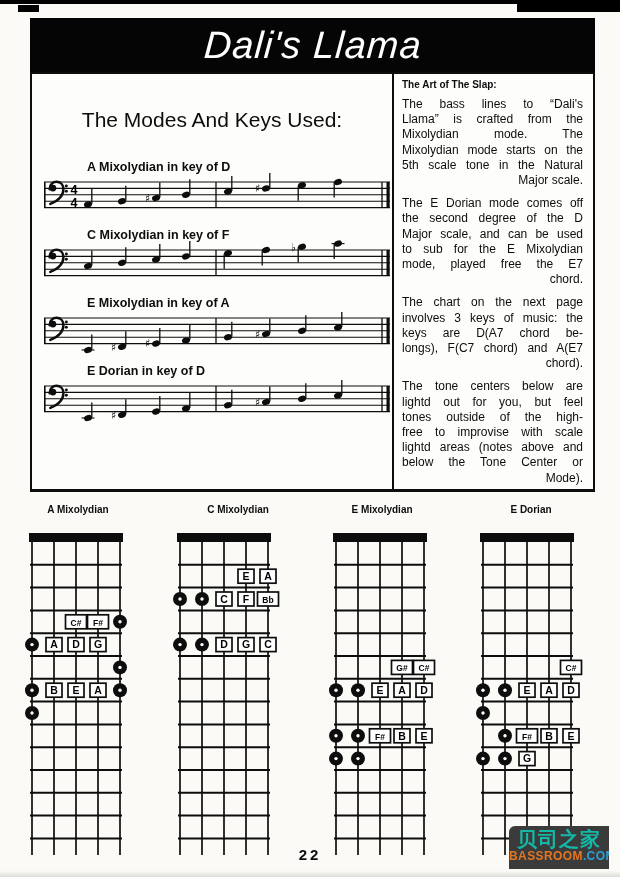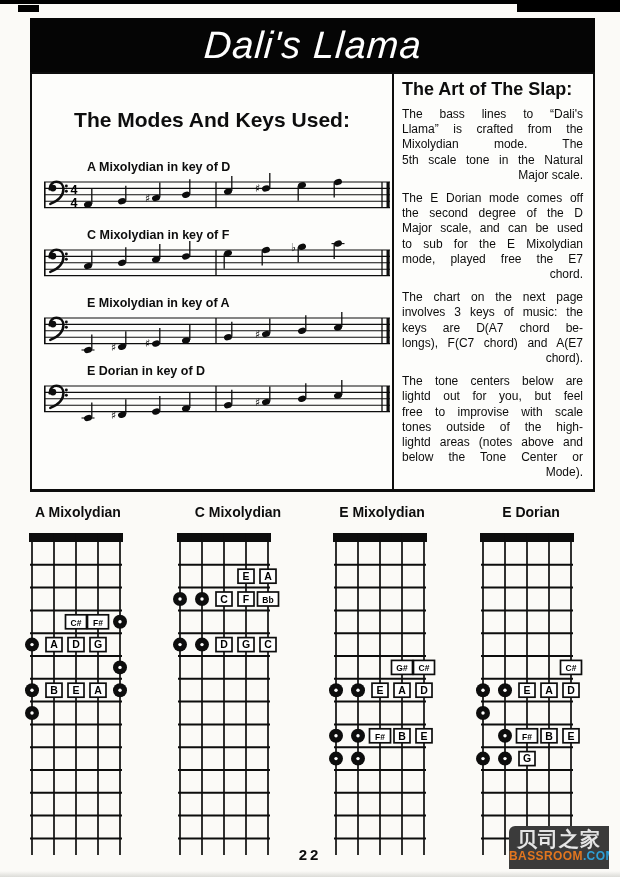--- a/index.html
+++ b/index.html
@@ -12,32 +12,32 @@
   .art-mark{left:18px;top:5px;width:21px;height:7px;background:#000;}
   .art-bottom{left:0;top:871px;width:620px;height:6px;background:linear-gradient(#fbfaf7,#dcdcd8);}
   
   .title-bar{left:30px;top:18px;width:565px;height:54px;background:#050505;display:flex;align-items:center;justify-content:center;}
   .title-bar span{color:#fff;font-style:italic;font-size:38px;letter-spacing:1px;transform:skewX(-4deg);}
   
   .content-box{left:30px;top:72px;width:565px;height:420px;background:#fdfdfb;
                border:2.5px solid #0d0d0d;border-bottom-width:3.5px;box-sizing:border-box;}
   .modes{position:absolute;left:0;top:0;width:360px;height:100%;}
   .modes h2{margin:0;position:absolute;left:0;top:34px;width:100%;text-align:center;
-            font-size:21px;font-weight:bold;}
+            font-size:21px;font-weight:normal;}
   .stave{position:absolute;left:12px;width:348px;height:64px;}
   .stave-label{margin-left:43px;font-size:12.5px;font-weight:bold;height:14px;}
   .stave svg{display:block;margin-top:2px;overflow:visible;}
   .slap{position:absolute;left:360px;top:0;width:200px;height:100%;border-left:2px solid #0d0d0d;
         padding:5px 9px 0 8px;box-sizing:border-box;}
-  .slap h3{margin:0 0 7px 0;font-size:18px;font-weight:bold;}
+  .slap h3{margin:0 0 7px 0;font-size:10px;font-weight:bold;}
   .slap .para{margin:0 0 8px 0;font-size:12px;line-height:15.2px;}
   .jline{text-align:justify;text-align-last:justify;}
   .jlast{text-align:right;}
   
-  .fb-label{top:504px;width:140px;text-align:center;font-size:14px;font-weight:bold;}
+  .fb-label{top:504px;width:140px;text-align:center;font-size:10px;font-weight:bold;}
   .fb svg{overflow:visible;display:block;}
   .fb{top:533px;}
   
   .page-number{left:284px;top:846px;width:52px;text-align:center;font-size:15px;
                font-weight:bold;letter-spacing:3px;}
   
   .watermark{left:509px;top:826px;width:100px;height:43px;background:#3b3b3b;
              border-radius:6px 0 0 0;text-align:center;overflow:hidden;}
   .wm-cn{font-size:20px;font-weight:bold;letter-spacing:1px;line-height:24px;margin-top:1px;}
   .wm-en{font-size:12px;font-weight:bold;letter-spacing:0.4px;line-height:10px;}
@@ -216,20 +216,21 @@
           </svg>
       </div>
     </div>
     <div class="slap">
       <h3>The Art of The Slap:</h3>
       <div id="slap-paras">
           <div class="para">
             <div class="jline">The bass lines to “Dali's</div>
             <div class="jline">Llama” is crafted from the</div>
             <div class="jline">Mixolydian mode.  The</div>
+            <div class="jline">Mixolydian mode starts on the</div>
             <div class="jline">5th scale tone in the Natural</div>
             <div class="jlast">Major scale.</div>
           </div>
           <div class="para">
             <div class="jline">The E Dorian mode comes off</div>
             <div class="jline">the second degree of the D</div>
             <div class="jline">Major scale, and can be used</div>
             <div class="jline">to sub for the E Mixolydian</div>
             <div class="jline">mode, played free the E7</div>
             <div class="jlast">chord.</div>
@@ -237,22 +238,22 @@
           <div class="para">
             <div class="jline">The chart on the next page</div>
             <div class="jline">involves 3 keys of music:  the</div>
             <div class="jline">keys are D(A7 chord be-</div>
             <div class="jline">longs), F(C7 chord) and A(E7</div>
             <div class="jlast">chord).</div>
           </div>
           <div class="para">
             <div class="jline">The tone centers below are</div>
             <div class="jline">lightd out for you, but feel</div>
+            <div class="jline">tones outside of the high-</div>
             <div class="jline">free to improvise with scale</div>
-            <div class="jline">tones outside of the high-</div>
             <div class="jline">lightd areas (notes above and</div>
             <div class="jline">below the Tone Center or</div>
             <div class="jlast">Mode).</div>
           </div>
         </div>
     </div>
   </div>
 
   <div class="abs fb-label" style="left:8px">A Mixolydian</div>
   <div class="abs fb-label" style="left:168px">C Mixolydian</div>
@@ -456,18 +457,18 @@
         <rect x="82" y="195.8" width="16" height="14" fill="#fff" stroke="#0d0d0d" stroke-width="1.7"></rect>
         <text x="90" y="206.60000000000002" font-size="10.5" font-weight="bold" text-anchor="middle" font-family="&quot;Liberation Sans&quot;,sans-serif">E</text>
         <rect x="38" y="218.6" width="16" height="14" fill="#fff" stroke="#0d0d0d" stroke-width="1.7"></rect>
         <text x="46" y="229.4" font-size="10.5" font-weight="bold" text-anchor="middle" font-family="&quot;Liberation Sans&quot;,sans-serif">G</text>
       </svg>
     </div>
 
   <div class="abs page-number">22</div>
 
   <div class="abs watermark" style="background: rgb(59, 59, 59);">
-    <div class="wm-cn" style="color: #e5e5e5;">贝司之家</div>
+    <div class="wm-cn" style="color: #14b8a6;">贝司之家</div>
     <div class="wm-en"><span id="wm-main" style="color: rgb(226, 118, 31);">BASSROOM</span><span id="wm-suffix" style="color: rgb(45, 160, 216);">.COM.CN</span></div>
   </div>
 
   <div class="abs art-bottom"></div>
 </div>
 
 </body></html>

